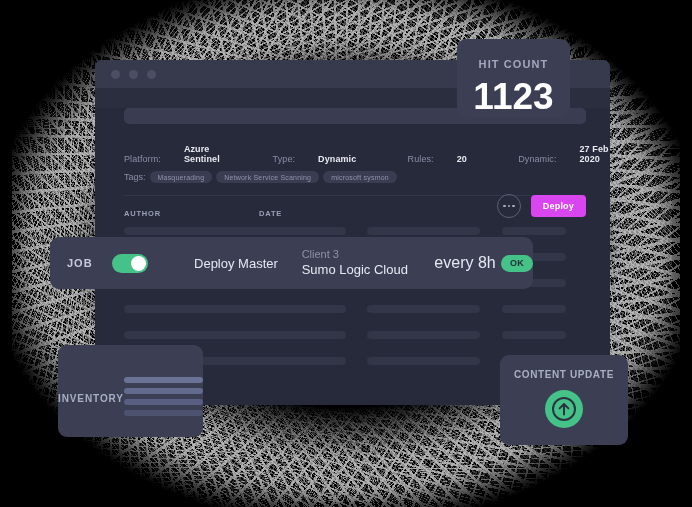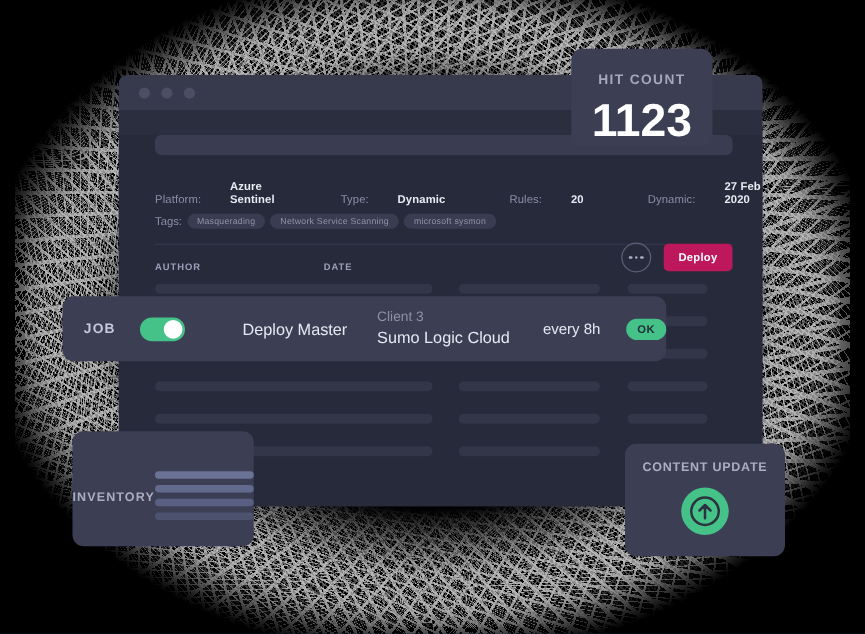--- a/index.html
+++ b/index.html
@@ -114,21 +114,21 @@
     display:flex;align-items:center;gap:10px;
   }
   #dots-btn{
     width:22px;height:22px;border-radius:50%;
     border:1px solid #5b5f77;
     display:flex;align-items:center;justify-content:center;
     gap:2px;
   }
   #dots-btn i{width:2.5px;height:2.5px;border-radius:50%;background:#a9adc2;display:block;}
   #deploy-btn{
-    background:#be185d;
+    background:#d946ef;
     color:#ffffff;
     font-size:9px;font-weight:bold;
     border-radius:4px;
     padding:6px 12px;
     letter-spacing:.2px;
   }
 
   #divider{
     margin:12px 24px 0 29px;
     height:1px;background:#33364a;
@@ -213,21 +213,21 @@
     width:110px;
   }
   #job-client{
     width:110px;
     line-height:1.22;
   }
   #job-client .c1{font-size:11px;color:#8c91a9;display:block;}
   #job-client .c2{font-size:13px;color:#e6e8f1;display:block;}
   #job-freq{
     margin-left:25px;
-    font-size:12px;color:#e6e8f1;
+    font-size:16px;color:#e6e8f1;
     width:68px;
   }
   #job-status{
     background:#45c287;
     color:#23303a;
     font-size:9px;font-weight:bold;
     border-radius:9px;
     padding:3.5px 9px;
     letter-spacing:.3px;
   }

